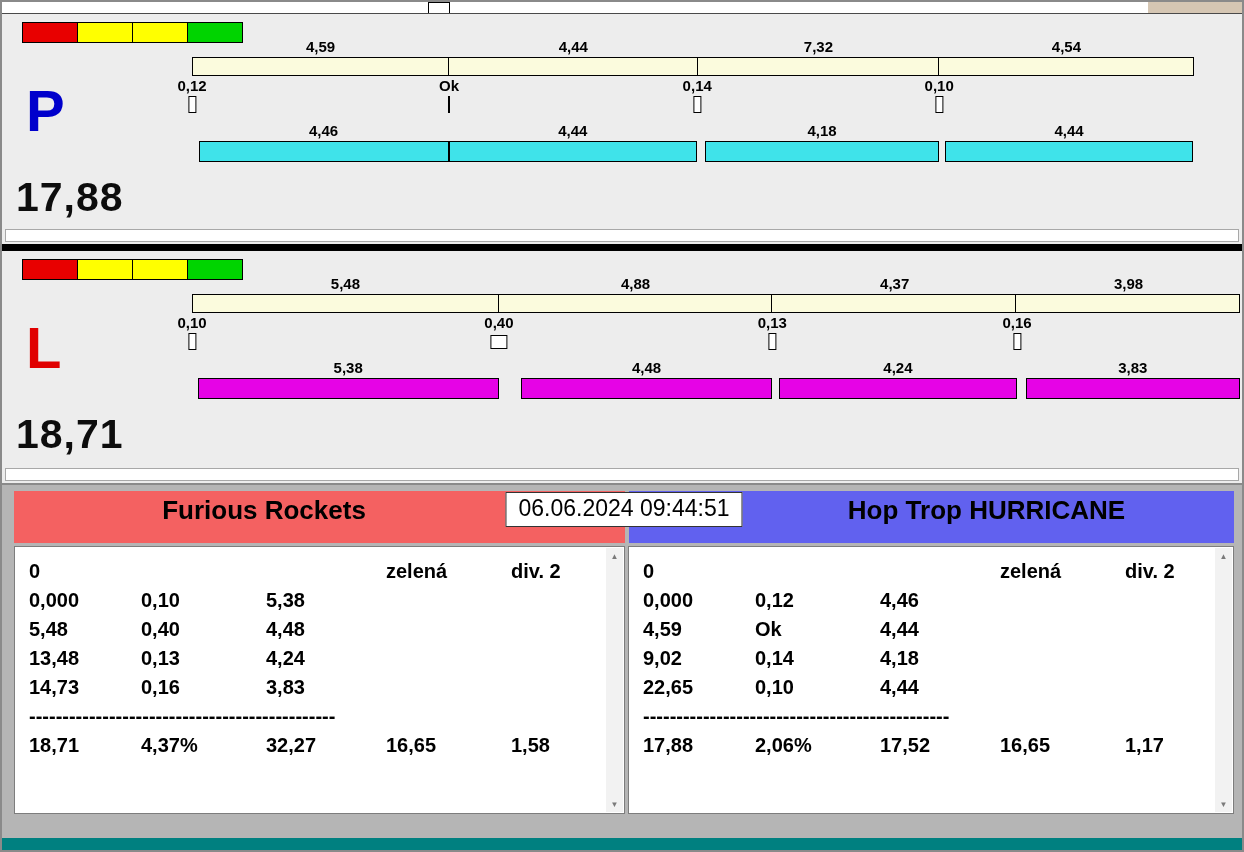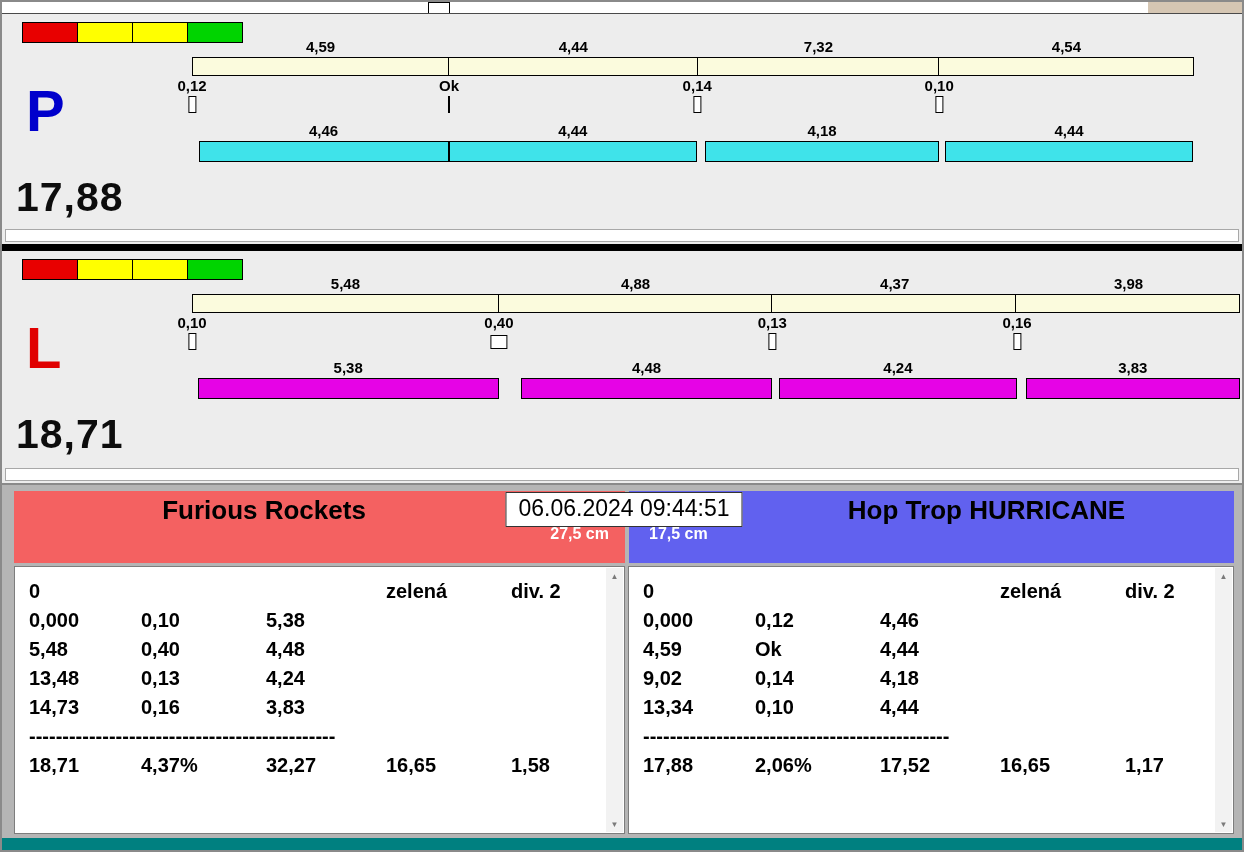--- a/index.html
+++ b/index.html
@@ -44,21 +44,21 @@
   .marker.line { width:2px; height:17px; background:#000; }
   .marker.box-wide { width:17px; height:14px; background:#fff; border:1px solid #000; margin-top:4px; }
   .dog-bar { display:flex; height:21px; }
   .dog-bar .dseg { height:100%; border:1px solid #000; }
   .dog-bar.cyan .dseg { background:#3fe3ea; }
   .dog-bar.magenta .dseg { background:#e603e6; }
   .black-divider { height:7px; background:#000; }
 
   
   .scoreboard { position:relative; height:355px; background:#b5b5b5; border-top:2px solid #8a8a8a; padding:6px 8px 0 12px; }
-  .banners { position:relative; display:flex; gap:4px; height:72px; }
+  .banners { position:relative; display:flex; gap:4px; height:52px; }
   .banner { position:relative; height:100%; }
   .left-banner { flex:0 0 611px; background:#f46161; }
   .right-banner { flex:1; background:#6161ef; }
   .team-title { font-size:26px; font-weight:bold; color:#000; text-align:center; padding-top:4px; white-space:nowrap; }
   .team-dogs { font-size:16px; font-weight:bold; color:#fff; text-align:center; margin-top:6px; white-space:nowrap; }
   .left-banner .team-title, .left-banner .team-dogs { width:500px; }
   .right-banner .team-title, .right-banner .team-dogs { margin-left:130px; width:calc(100% - 150px); }
   .height-label { position:absolute; bottom:20px; font-size:16px; font-weight:bold; color:#fff; white-space:nowrap; }
   .height-left { right:16px; }
   .height-right { left:20px; }
@@ -303,21 +303,21 @@
             <span class="c1">4,59</span>
             <span class="c2">Ok</span>
             <span class="c3">4,44</span>
           </div>
           <div class="trow">
             <span class="c1">9,02</span>
             <span class="c2">0,14</span>
             <span class="c3">4,18</span>
           </div>
           <div class="trow">
-            <span class="c1">13,34</span>
+            <span class="c1">22,65</span>
             <span class="c2">0,10</span>
             <span class="c3">4,44</span>
           </div>
           <div class="trow sep">
             <span>----------------------------------------------</span>
           </div>
           <div class="trow">
             <span class="c1">17,88</span>
             <span class="c2">2,06%</span>
             <span class="c3">17,52</span>

